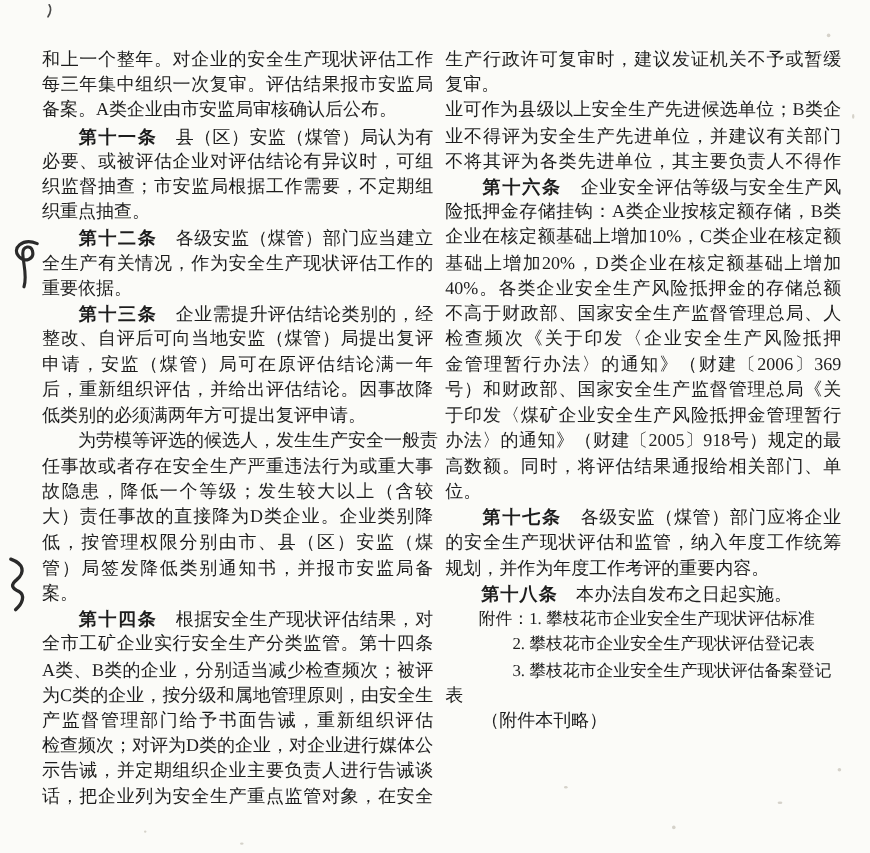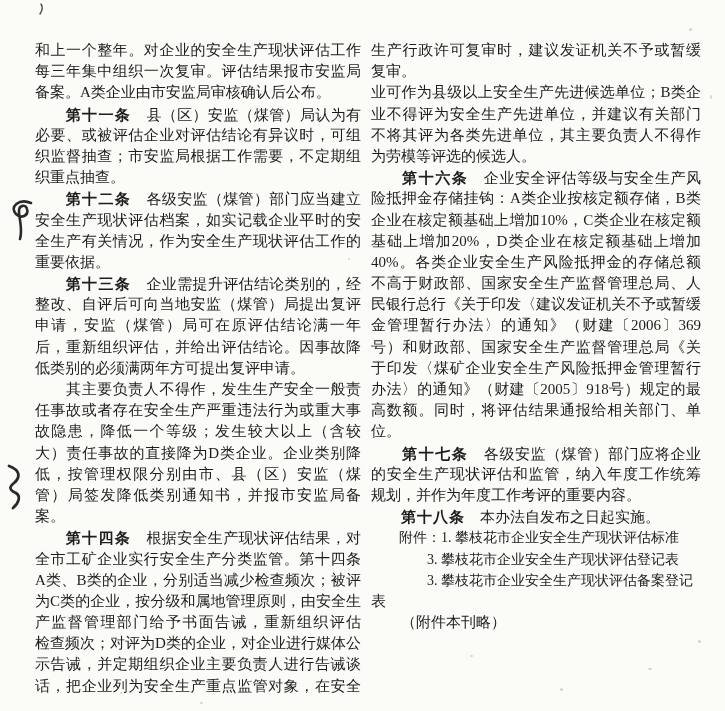--- a/index.html
+++ b/index.html
@@ -43,29 +43,28 @@
 
   <div class="column" id="col-0">
       <div class="line stretch">和上一个整年。对企业的安全生产现状评估工作</div>
       <div class="line stretch">每三年集中组织一次复审。评估结果报市安监局</div>
       <div class="line">备案。A类企业由市安监局审核确认后公布。</div>
       <div class="line stretch">　　<b>第十一条</b>　县（区）安监（煤管）局认为有</div>
       <div class="line stretch">必要、或被评估企业对评估结论有异议时，可组</div>
       <div class="line stretch">织监督抽查；市安监局根据工作需要，不定期组</div>
       <div class="line">织重点抽查。</div>
       <div class="line stretch">　　<b>第十二条</b>　各级安监（煤管）部门应当建立</div>
-      <div class="line stretch">安全生产现状评估档案，如实记载企业平时的安</div>
       <div class="line stretch">全生产有关情况，作为安全生产现状评估工作的</div>
       <div class="line">重要依据。</div>
       <div class="line stretch">　　<b>第十三条</b>　企业需提升评估结论类别的，经</div>
       <div class="line stretch">整改、自评后可向当地安监（煤管）局提出复评</div>
       <div class="line stretch">申请，安监（煤管）局可在原评估结论满一年</div>
       <div class="line stretch">后，重新组织评估，并给出评估结论。因事故降</div>
       <div class="line">低类别的必须满两年方可提出复评申请。</div>
-      <div class="line stretch">　　其主要负责人不得作，发生生产安全一般责</div>
+      <div class="line stretch">　　为劳模等评选的候选人，发生生产安全一般责</div>
       <div class="line stretch">任事故或者存在安全生产严重违法行为或重大事</div>
       <div class="line stretch">故隐患，降低一个等级；发生较大以上（含较</div>
       <div class="line stretch">大）责任事故的直接降为D类企业。企业类别降</div>
       <div class="line stretch">低，按管理权限分别由市、县（区）安监（煤</div>
       <div class="line stretch">管）局签发降低类别通知书，并报市安监局备</div>
       <div class="line">案。</div>
       <div class="line stretch">　　<b>第十四条</b>　根据安全生产现状评估结果，对</div>
       <div class="line stretch">全市工矿企业实行安全生产分类监管。第十四条</div>
       <div class="line stretch">A类、B类的企业，分别适当减少检查频次；被评</div>
       <div class="line stretch">为C类的企业，按分级和属地管理原则，由安全生</div>
@@ -73,40 +72,39 @@
       <div class="line stretch">检查频次；对评为D类的企业，对企业进行媒体公</div>
       <div class="line stretch">示告诫，并定期组织企业主要负责人进行告诫谈</div>
       <div class="line stretch">话，把企业列为安全生产重点监管对象，在安全</div>
     </div>
   <div class="column" id="col-1">
       <div class="line stretch">生产行政许可复审时，建议发证机关不予或暂缓</div>
       <div class="line">复审。</div>
       <div class="line stretch">业可作为县级以上安全生产先进候选单位；B类企</div>
       <div class="line stretch">业不得评为安全生产先进单位，并建议有关部门</div>
       <div class="line stretch">不将其评为各类先进单位，其主要负责人不得作</div>
-      <div class="line">为劳模等评选的候选人。</div>
       <div class="line stretch">　　<b>第十六条</b>　企业安全评估等级与安全生产风</div>
       <div class="line stretch">险抵押金存储挂钩：A类企业按核定额存储，B类</div>
       <div class="line stretch">企业在核定额基础上增加10%，C类企业在核定额</div>
       <div class="line stretch">基础上增加20%，D类企业在核定额基础上增加</div>
       <div class="line stretch">40%。各类企业安全生产风险抵押金的存储总额</div>
       <div class="line stretch">不高于财政部、国家安全生产监督管理总局、人</div>
-      <div class="line stretch">民银行总行《关于印发〈建议发证机关不予或暂缓</div>
+      <div class="line stretch">检查频次《关于印发〈企业安全生产风险抵押</div>
       <div class="line stretch">金管理暂行办法〉的通知》（财建〔2006〕369</div>
       <div class="line stretch">号）和财政部、国家安全生产监督管理总局《关</div>
       <div class="line stretch">于印发〈煤矿企业安全生产风险抵押金管理暂行</div>
       <div class="line stretch">办法〉的通知》（财建〔2005〕918号）规定的最</div>
       <div class="line stretch">高数额。同时，将评估结果通报给相关部门、单</div>
       <div class="line">位。</div>
       <div class="line stretch">　　<b>第十七条</b>　各级安监（煤管）部门应将企业</div>
       <div class="line stretch">的安全生产现状评估和监管，纳入年度工作统筹</div>
       <div class="line">规划，并作为年度工作考评的重要内容。</div>
       <div class="line">　　<b>第十八条</b>　本办法自发布之日起实施。</div>
       <div class="line attach">　　附件：1. 攀枝花市企业安全生产现状评估标准</div>
-      <div class="line attach">　　　　3. 攀枝花市企业安全生产现状评估登记表</div>
+      <div class="line attach">　　　　2. 攀枝花市企业安全生产现状评估登记表</div>
       <div class="line attach">　　　　3. 攀枝花市企业安全生产现状评估备案登记</div>
       <div class="line">表</div>
       <div class="line">　　（附件本刊略）</div>
     </div>
 
   <svg class="margin-mark mark-hook" width="28" height="44" viewBox="0 0 28 44">
     <path d="M24 4 C12 -1 2 8 9 15 C14 20 22 17 20 10 C19 5 12 6 12 12 C12 20 16 30 13 40" fill="none" stroke="#2a2a2a" stroke-width="2.6" stroke-linecap="round"></path>
   </svg>
 
   <svg class="margin-mark mark-brace" width="22" height="48" viewBox="0 0 22 48">

